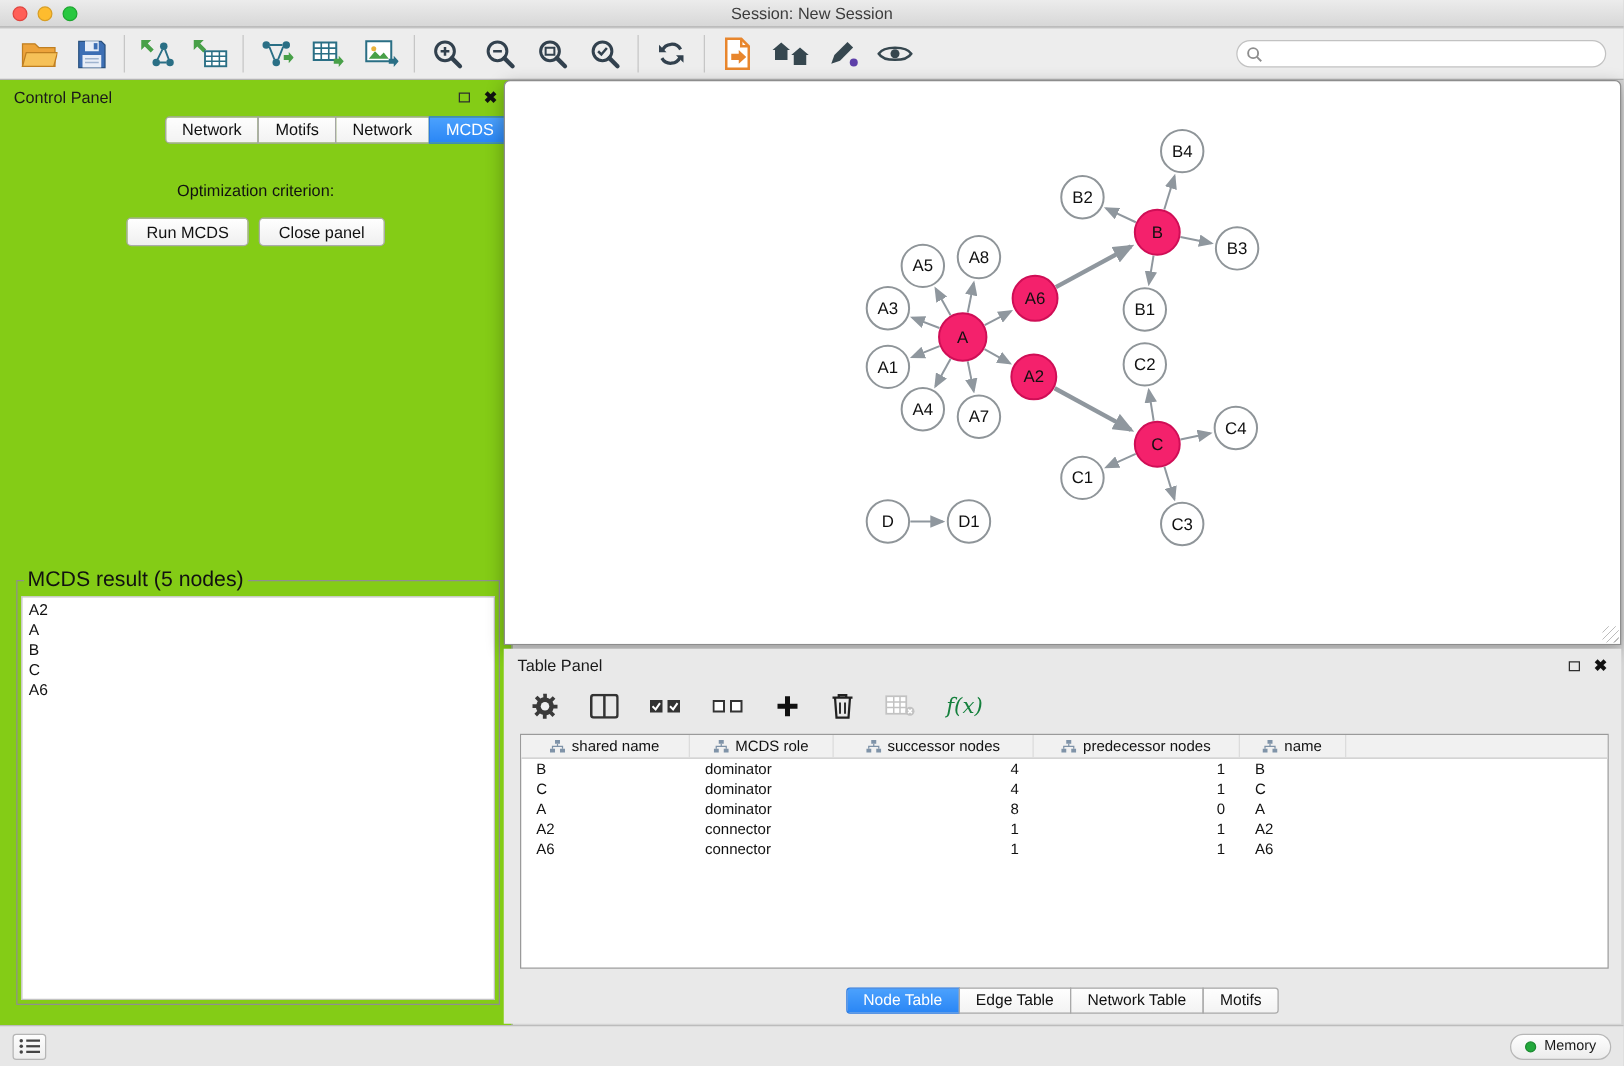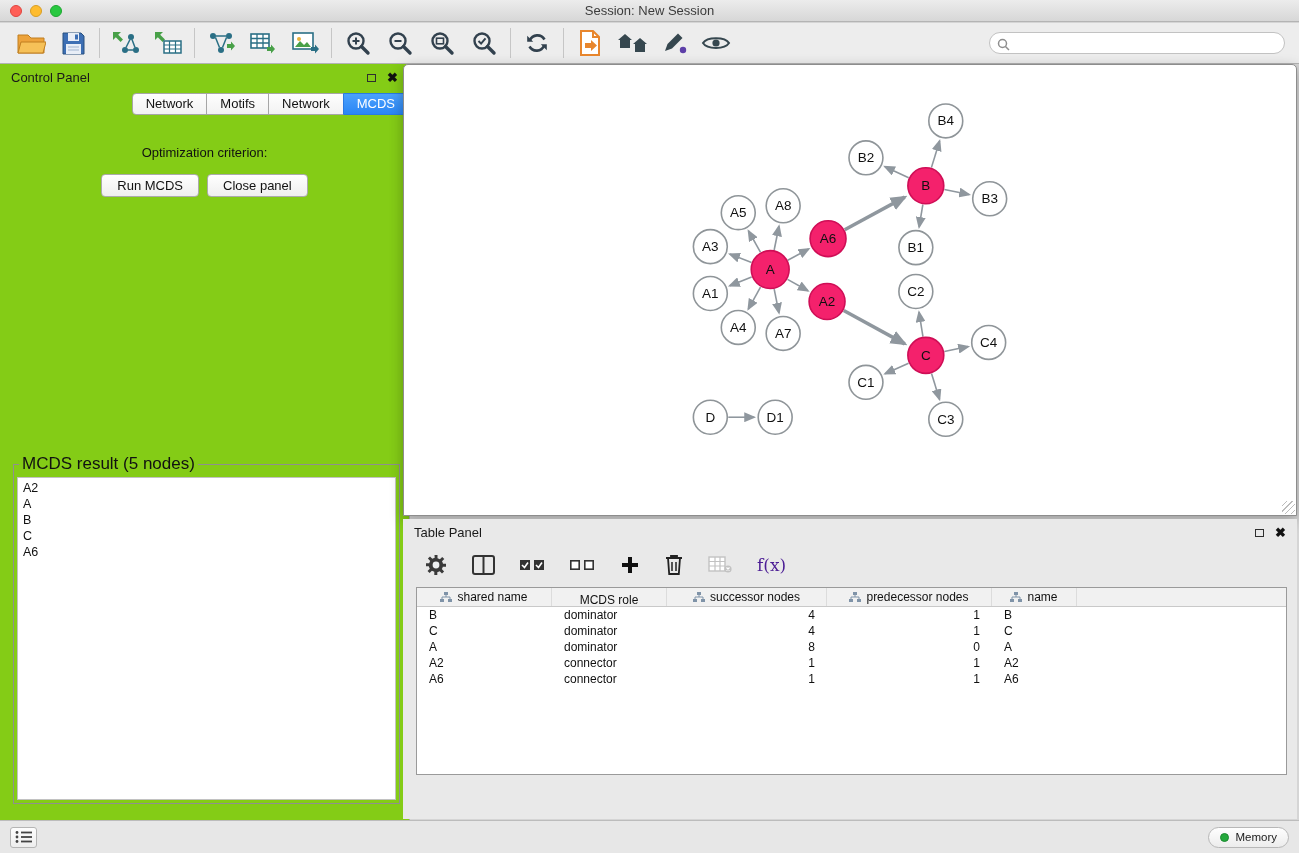--- a/index.html
+++ b/index.html
@@ -49,21 +49,21 @@
 .nw-titlebar{height:22px;background:linear-gradient(#ececec,#d5d5d5);border-bottom:1px solid #a9a9a9;border-radius:5px 5px 0 0;display:flex;align-items:center;justify-content:center;position:relative;font-size:13px;color:#333}
 .nw-content{position:absolute;top:22px;left:0;right:0;bottom:0;background:#fff;overflow:hidden}
 svg.graph{width:100%;height:100%;display:block}
 svg.graph text{font-family:"Liberation Sans",sans-serif}
 .resize-grip{position:absolute;right:1px;bottom:1px;width:13px;height:13px;background:repeating-linear-gradient(135deg,transparent 0 3px,#bcbcbc 3px 4px)}
 
 
 .table-panel{position:absolute;left:403px;top:519px;right:2px;bottom:34px;background:#e9e9e9}
 .tp-toolbar{display:flex;align-items:center;gap:25px;height:38px;padding-left:22px}
 .tp-icon{display:flex;align-items:center;justify-content:center}
-.fx{font-family:"DejaVu Serif",serif;font-size:17px;color:#4c1d95}
+.fx{font-family:"DejaVu Serif",serif;font-style:italic;font-size:17px;color:#15803d}
 .table-box{position:absolute;left:13px;right:10px;top:68px;bottom:44px;background:#fff;border:1px solid #9a9a9a;overflow:hidden}
 .t-header{display:flex;background:#f1f1f1;border-bottom:1px solid #c9c9c9;height:19px}
 .th{display:flex;align-items:center;justify-content:center;gap:5px;font-size:12px;border-right:1px solid #dcdcdc;flex:0 0 auto}
 .th.filler{flex:1 1 auto;border-right:none}
 .tr{display:flex;height:16px}
 .td{font-size:12px;line-height:16px;padding:0 12px;flex:0 0 auto;white-space:nowrap;overflow:hidden}
 .t-tabs{position:absolute;bottom:8px;left:0;right:0;display:flex;justify-content:center}
 .t-tab{height:21px;line-height:19px;padding:0 13px;font-size:12.5px;border:1px solid #a9a9a9;background:linear-gradient(#fefefe,#f3f3f3);margin-left:-1px}
 .t-tab:first-child{border-radius:3px 0 0 3px;margin-left:0}
 .t-tab:last-child{border-radius:0 3px 3px 0}
@@ -432,21 +432,21 @@
     <div class="t-header">
         <div class="th" style="width: 135px;">
           <svg width="12" height="11" viewBox="0 0 12 11">
             <rect x="4" y="0" width="4" height="3" fill="#7f93a8"></rect>
             <rect x="0" y="7" width="4" height="3" fill="#7f93a8"></rect>
             <rect x="8" y="7" width="4" height="3" fill="#7f93a8"></rect>
             <path d="M6 3v2M2 7V5h8v2" stroke="#7f93a8" fill="none"></path>
           </svg>
           <span>shared name</span>
         </div>
-        <div class="th" style="width: 115px; flex-direction: column;">
+        <div class="th" style="width: 115px;">
           <svg width="12" height="11" viewBox="0 0 12 11">
             <rect x="4" y="0" width="4" height="3" fill="#7f93a8"></rect>
             <rect x="0" y="7" width="4" height="3" fill="#7f93a8"></rect>
             <rect x="8" y="7" width="4" height="3" fill="#7f93a8"></rect>
             <path d="M6 3v2M2 7V5h8v2" stroke="#7f93a8" fill="none"></path>
           </svg>
           <span>MCDS role</span>
         </div>
         <div class="th" style="width: 160px;">
           <svg width="12" height="11" viewBox="0 0 12 11">
@@ -508,20 +508,26 @@
         </div>
         <div class="tr">
           <div class="td" style="width: 135px; text-align: left;">A6</div>
           <div class="td" style="width: 115px; text-align: left;">connector</div>
           <div class="td" style="width: 160px; text-align: right;">1</div>
           <div class="td" style="width: 165px; text-align: right;">1</div>
           <div class="td" style="width: 85px; text-align: left;">A6</div>
         </div>
       </div>
   </div>
+  <div class="t-tabs">
+      <div class="t-tab active">Node Table</div>
+      <div class="t-tab">Edge Table</div>
+      <div class="t-tab">Network Table</div>
+      <div class="t-tab">Motifs</div>
+    </div>
 </div>
 
 <div class="statusbar">
   <span class="list-btn">
     <svg width="18" height="14" viewBox="0 0 18 14">
         <circle cx="2" cy="2.5" r="1.4" fill="#444"></circle>
         <rect x="6" y="1.6" width="11" height="1.8" fill="#444"></rect>
         <circle cx="2" cy="7" r="1.4" fill="#444"></circle>
         <rect x="6" y="6.1" width="11" height="1.8" fill="#444"></rect>
         <circle cx="2" cy="11.5" r="1.4" fill="#444"></circle>

